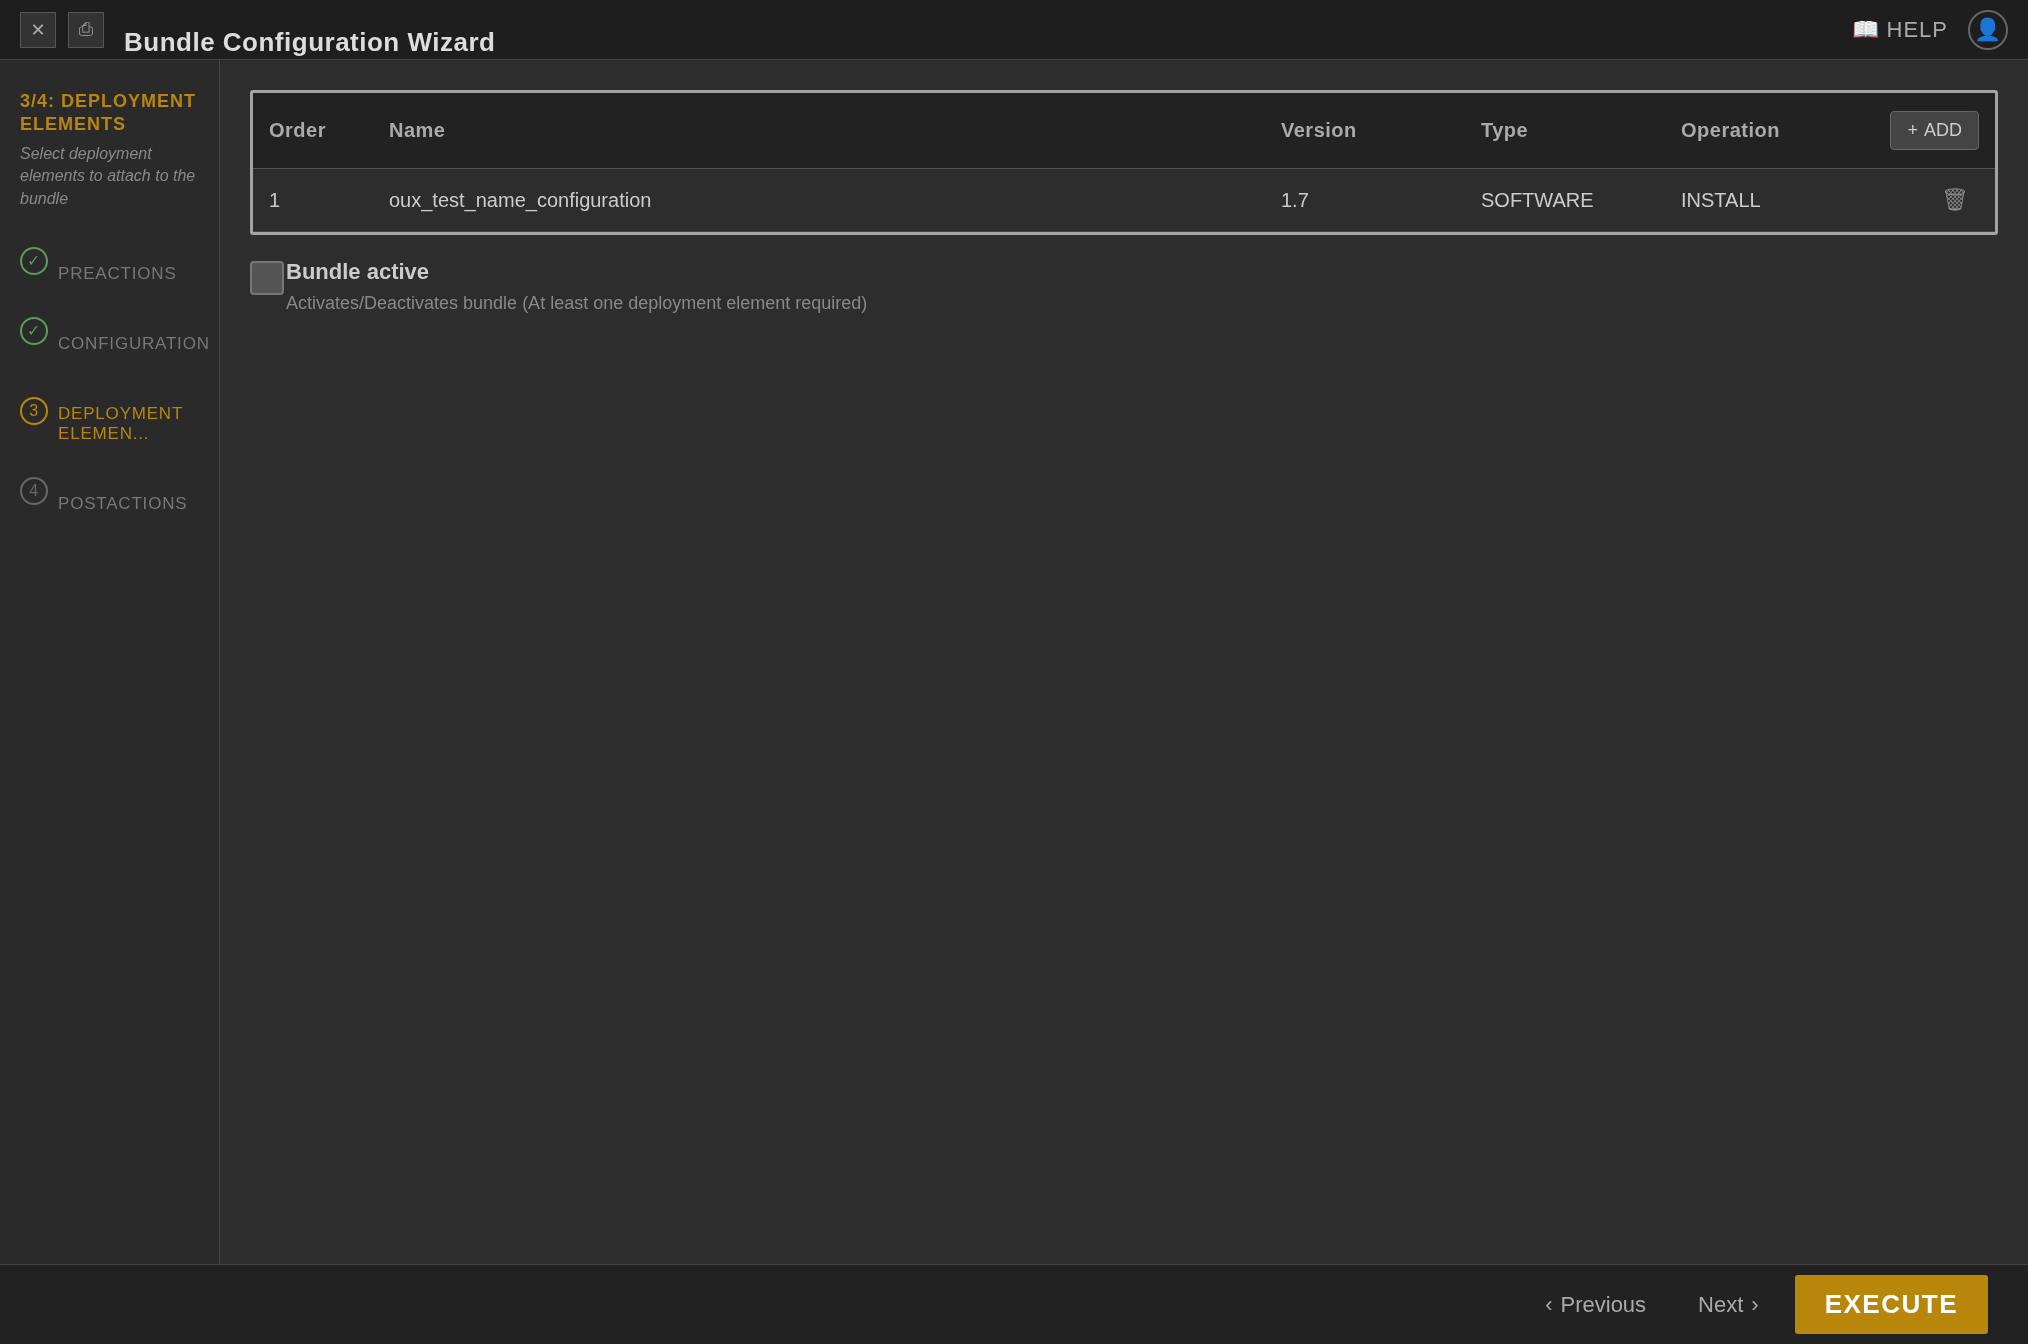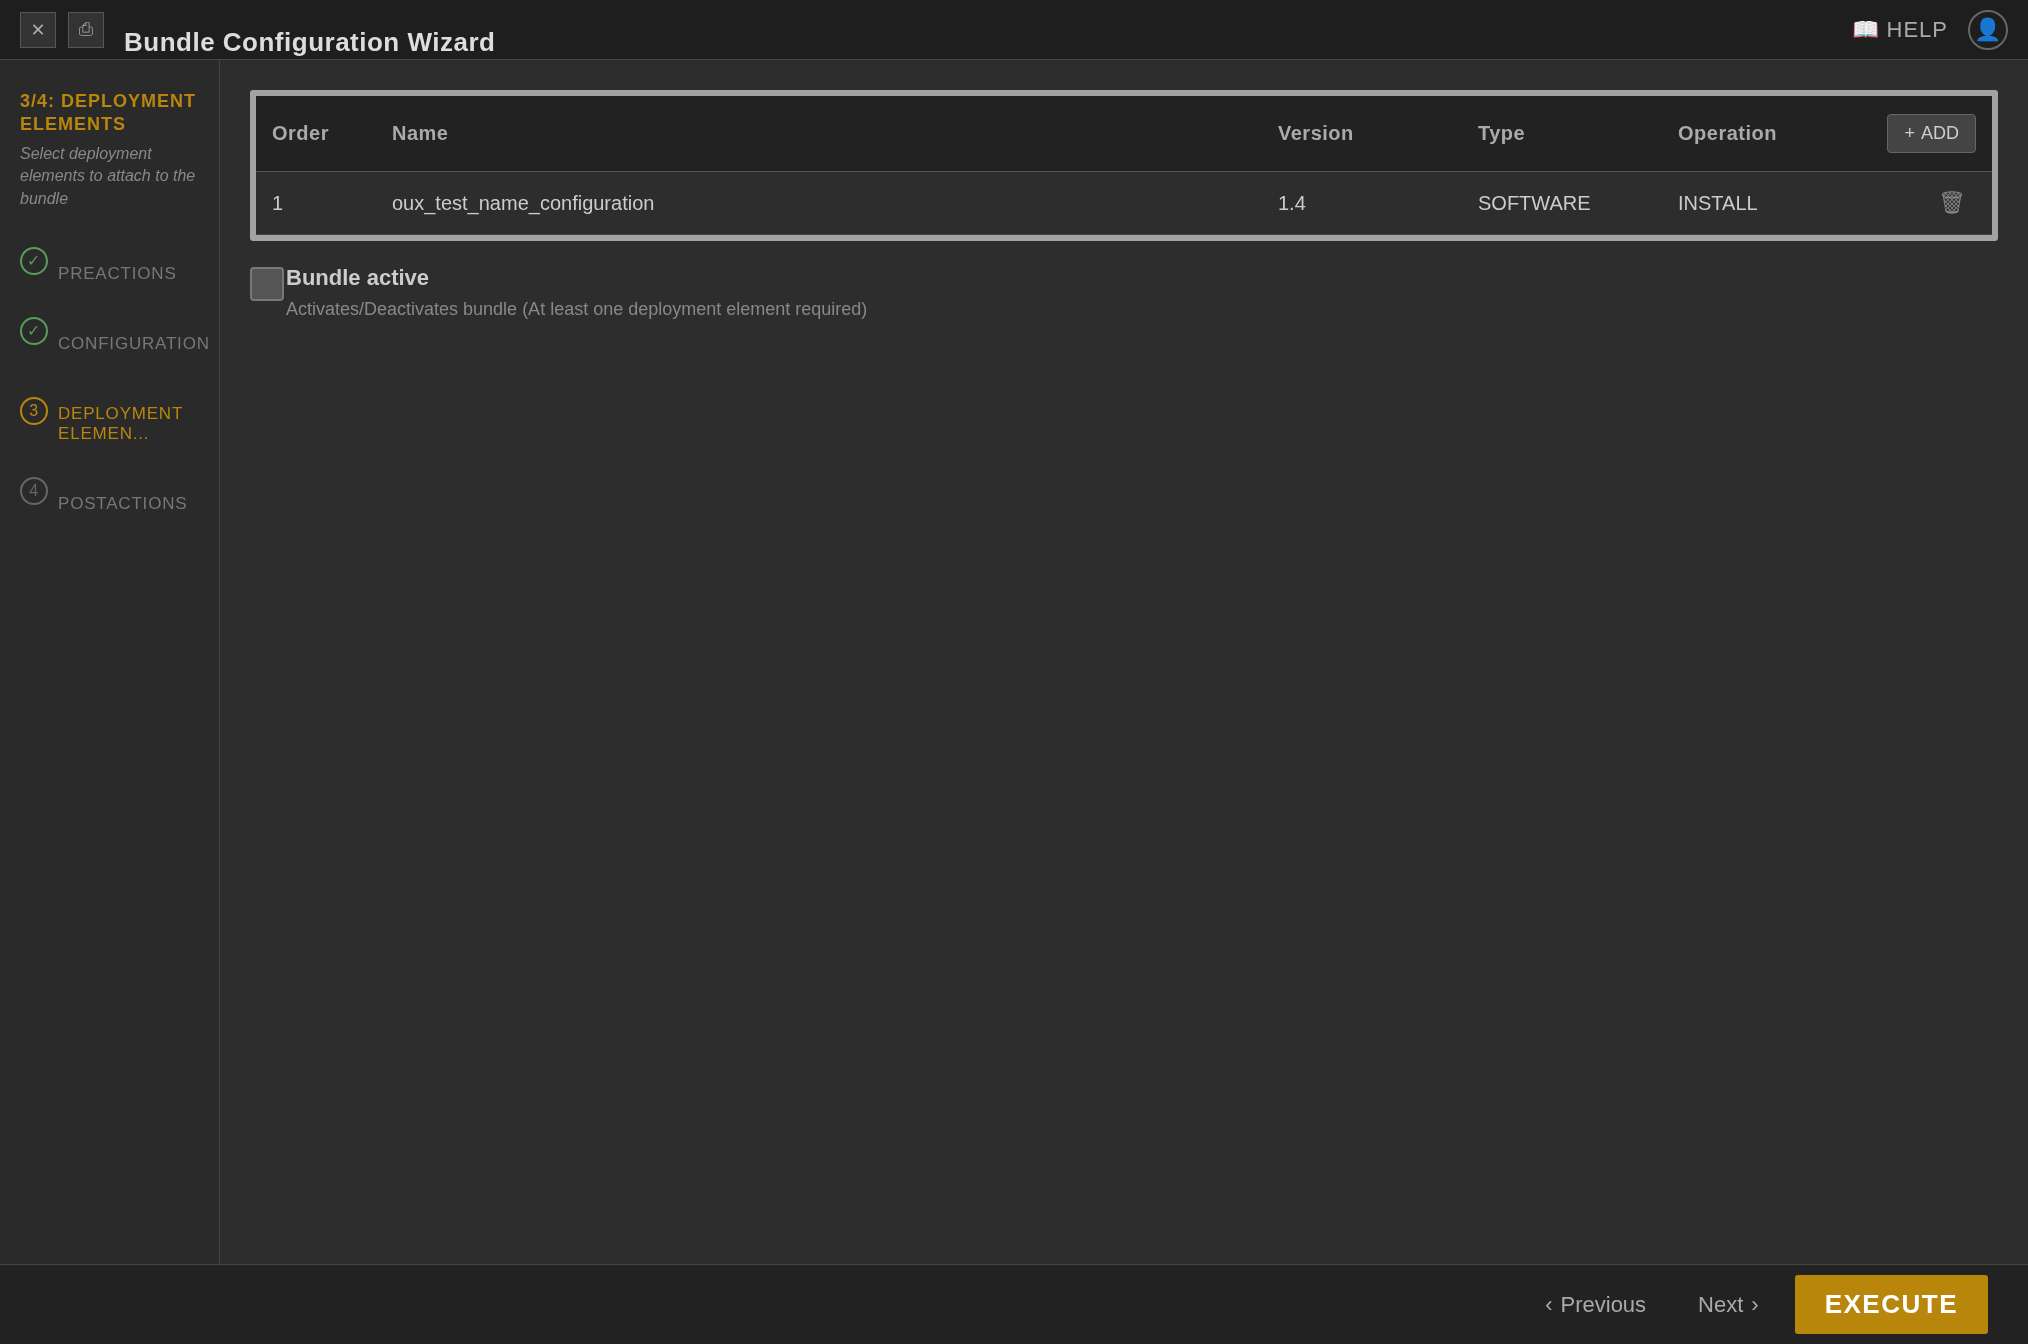--- a/index.html
+++ b/index.html
@@ -142,21 +142,21 @@
     .main-content {
       flex: 1;
       display: flex;
       flex-direction: column;
       background: #2d2d2d;
       padding: 30px 30px 20px;
     }
 
     
     .table-container {
-      border: 6px solid #a3a3a3;
+      border: 3px solid #a3a3a3;
       border-radius: 3px;
       overflow: hidden;
     }
     .table-header {
       display: grid;
       grid-template-columns: 120px 1fr 200px 200px 250px 80px;
       background: #222;
       border-bottom: 1px solid #555;
       align-items: center;
     }
@@ -343,21 +343,21 @@
           <button class="add-btn">
             <span>+</span>
             <span>ADD</span>
           </button>
         </div>
       </div>
 
       <div class="table-row">
         <div class="table-cell">1</div>
         <div class="table-cell">oux_test_name_configuration</div>
-        <div class="table-cell">1.4</div>
+        <div class="table-cell">1.7</div>
         <div class="table-cell">SOFTWARE</div>
         <div class="table-cell">INSTALL</div>
         <div class="table-cell-delete">
           <button class="delete-btn">🗑</button>
         </div>
       </div>
     </div>
 
     <div class="bundle-active-section">
       <div class="checkbox-wrapper"></div>

